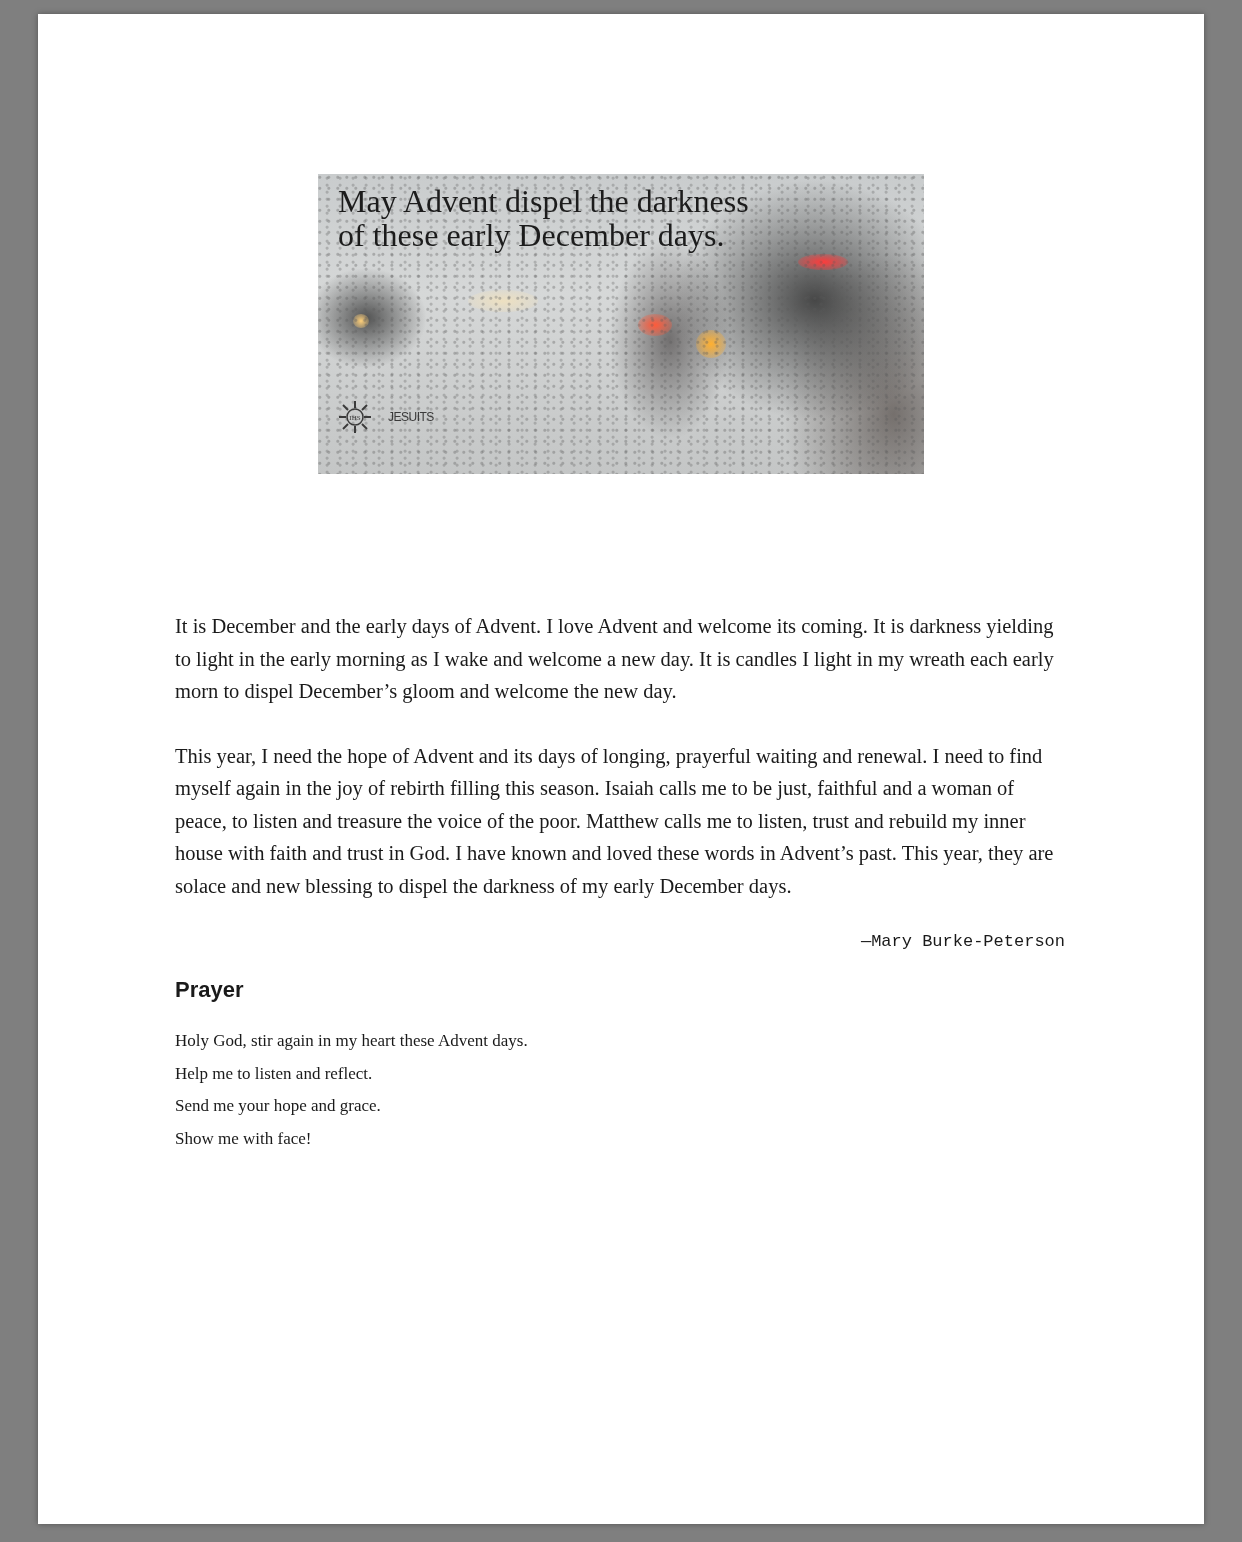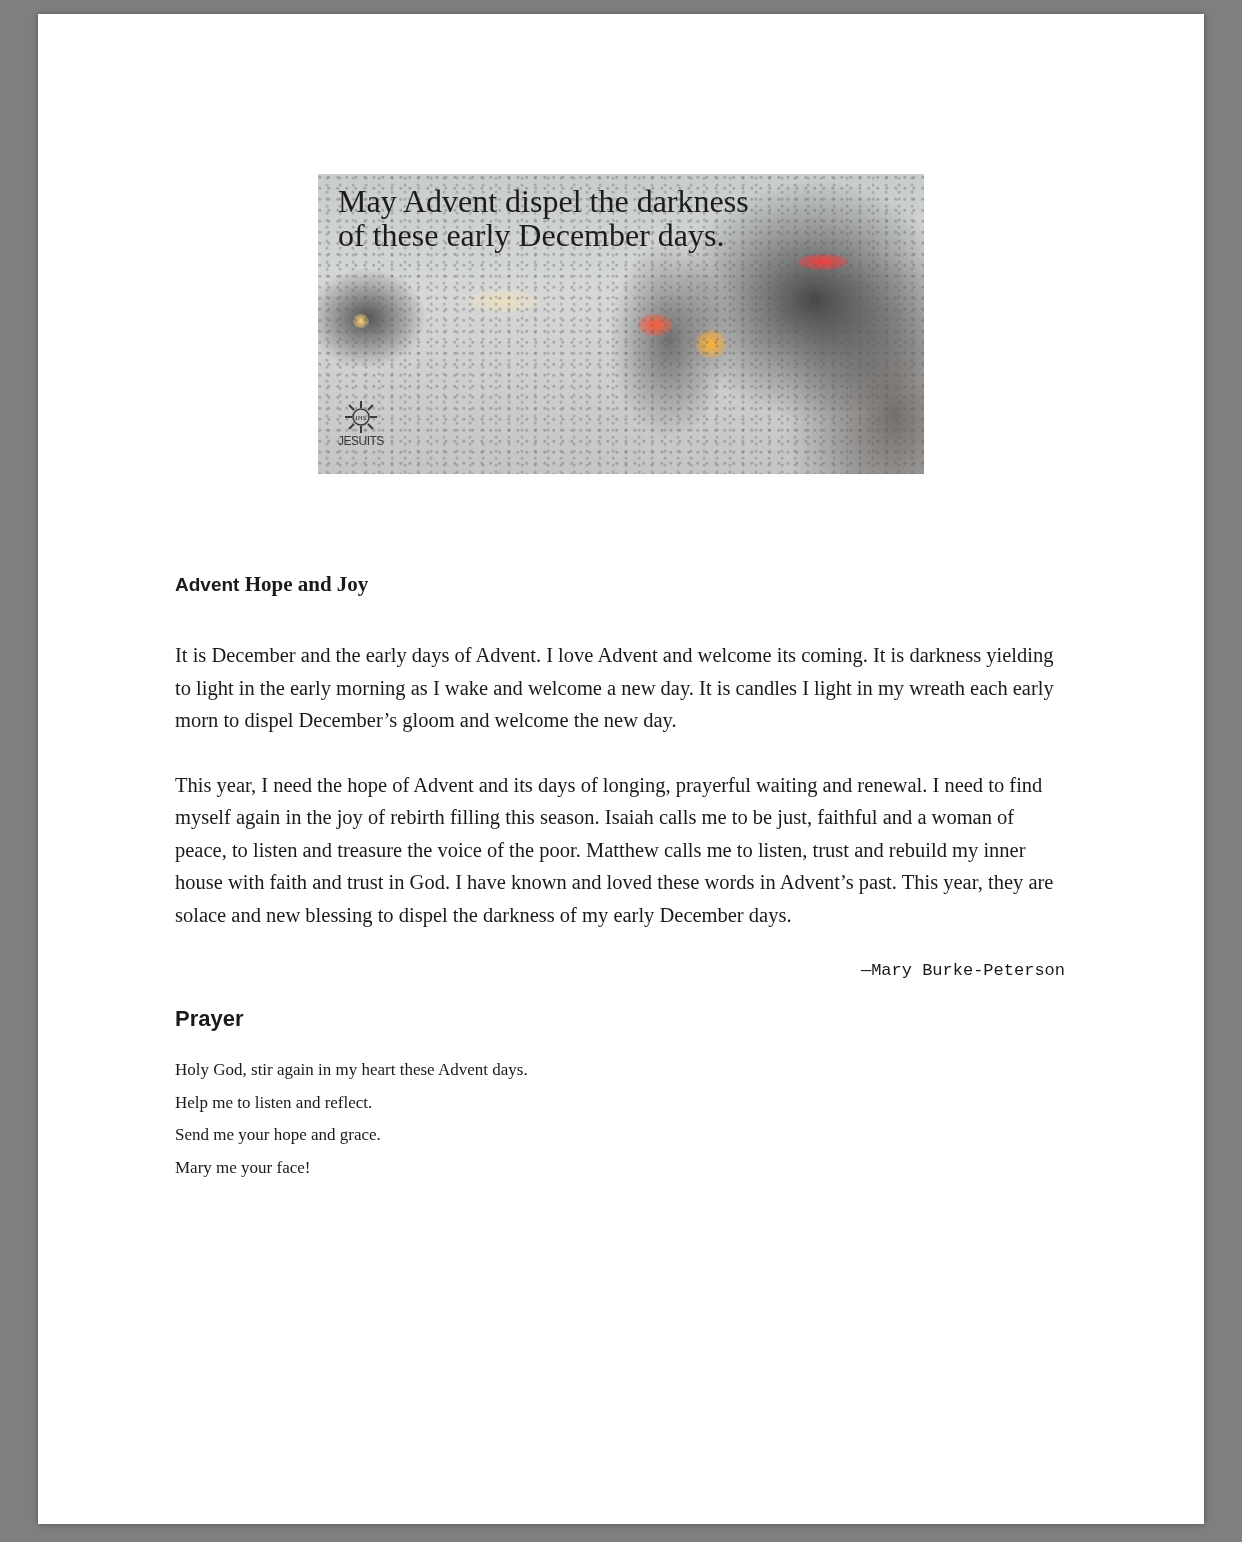--- a/index.html
+++ b/index.html
@@ -45,23 +45,22 @@
     background-size: 9px 11px, 13px 7px;
   }
   .hero-caption {
     position: absolute; left: 20px; top: 10px;
     font-family: "Liberation Serif", serif;
     font-size: 32px; line-height: 34px;
     color: #1c1c1c;
   }
   .hero-logo {
     position: absolute; left: 20px; top: 226px;
-    display: flex; align-items: center; gap: 0;
+    display: flex; align-items: center; gap: 16px;
     color: #3a3a3a;
-    flex-direction: column;
   }
   .sun {
     width: 34px; height: 34px; position: relative;
   }
   .hero-logo-text {
     font-family: "Liberation Sans", sans-serif;
     font-size: 12px; letter-spacing: -0.5px; font-weight: normal;
     color: #3a3a3a;
   }
   .content {
@@ -121,28 +120,27 @@
             <line x1="10" y1="24" x2="5" y2="29"></line>
         </g>
         <circle cx="17" cy="17" r="8" fill="none" stroke="#3a3a3a" stroke-width="1.5"></circle>
         <text x="17" y="20" font-size="7" text-anchor="middle" fill="#3a3a3a" font-family="Liberation Serif, serif">IHS</text>
       </svg>
       <span class="hero-logo-text">JESUITS</span>
     </div>
   </div>
 
   <div class="content">
-    <h2 class="title"><span class="bold-part">Advent</span><span> Hope and Joy</span></h2>
 
     <p class="para p1">It is December and the early days of Advent.  I love Advent and welcome its coming. It is darkness yielding to light in the early morning as I wake and welcome a new day. It is candles I light in my wreath each early morn to dispel December’s gloom and welcome the new day.</p>
     <p class="para p2">This year, I need the hope of Advent and its days of longing, prayerful waiting and renewal. I need to find myself again in the joy of rebirth filling this season. Isaiah calls me to be just, faithful and a woman of peace, to listen and treasure the voice of the poor. Matthew calls me to listen, trust and rebuild my inner house with faith and trust in God. I have known and loved these words in Advent’s past. This year, they are solace and new blessing to dispel the darkness of my early December days.</p>
 
     <div class="attribution">—Mary Burke-Peterson</div>
 
     <div class="prayer-heading">Prayer</div>
     <div class="prayer">
       <div>Holy God, stir again in my heart these Advent days.</div>
       <div>Help me to listen and reflect.</div>
       <div>Send me your hope and grace.</div>
-      <div>Mary me your face!</div>
+      <div>Show me with face!</div>
     </div>
   </div>
 </div>
 
 </body></html>

